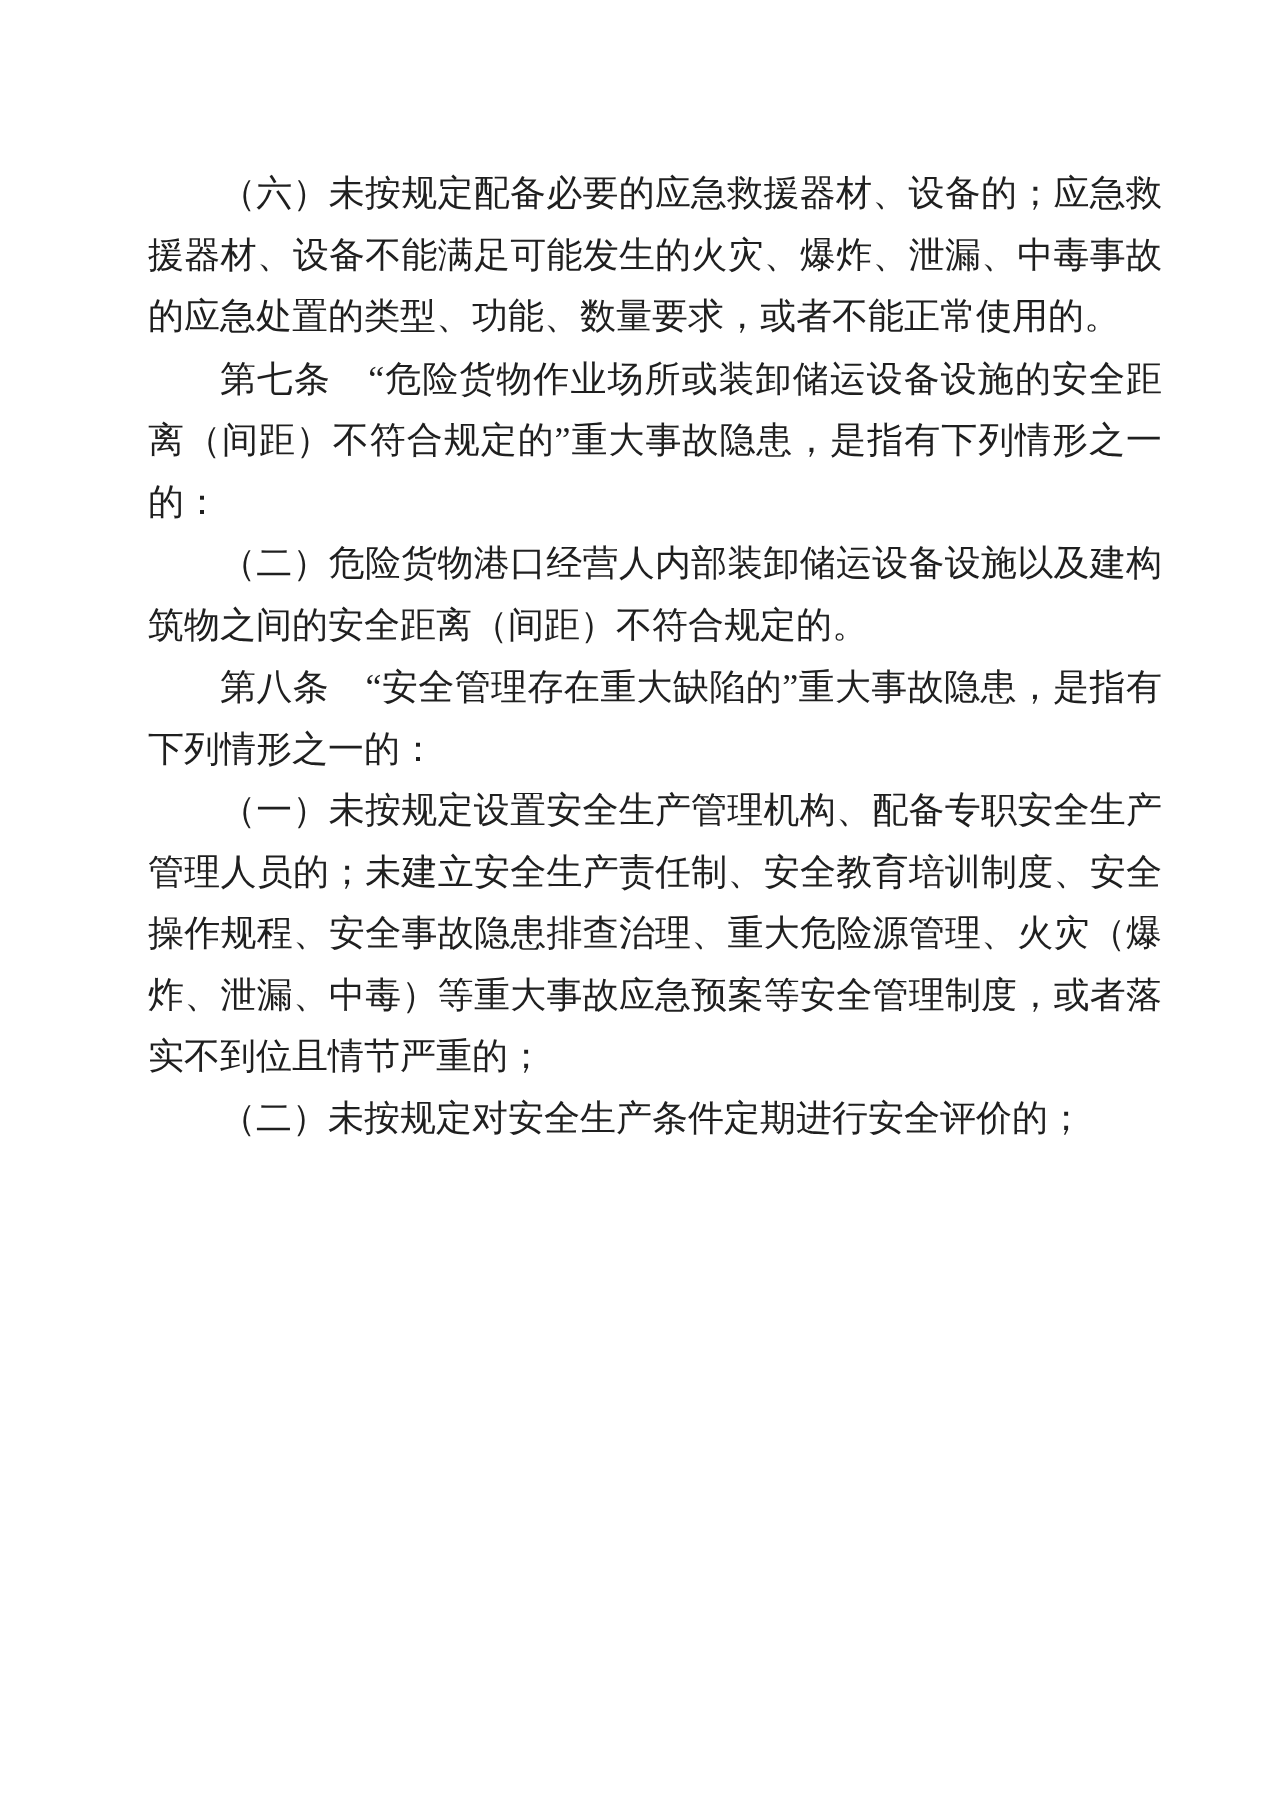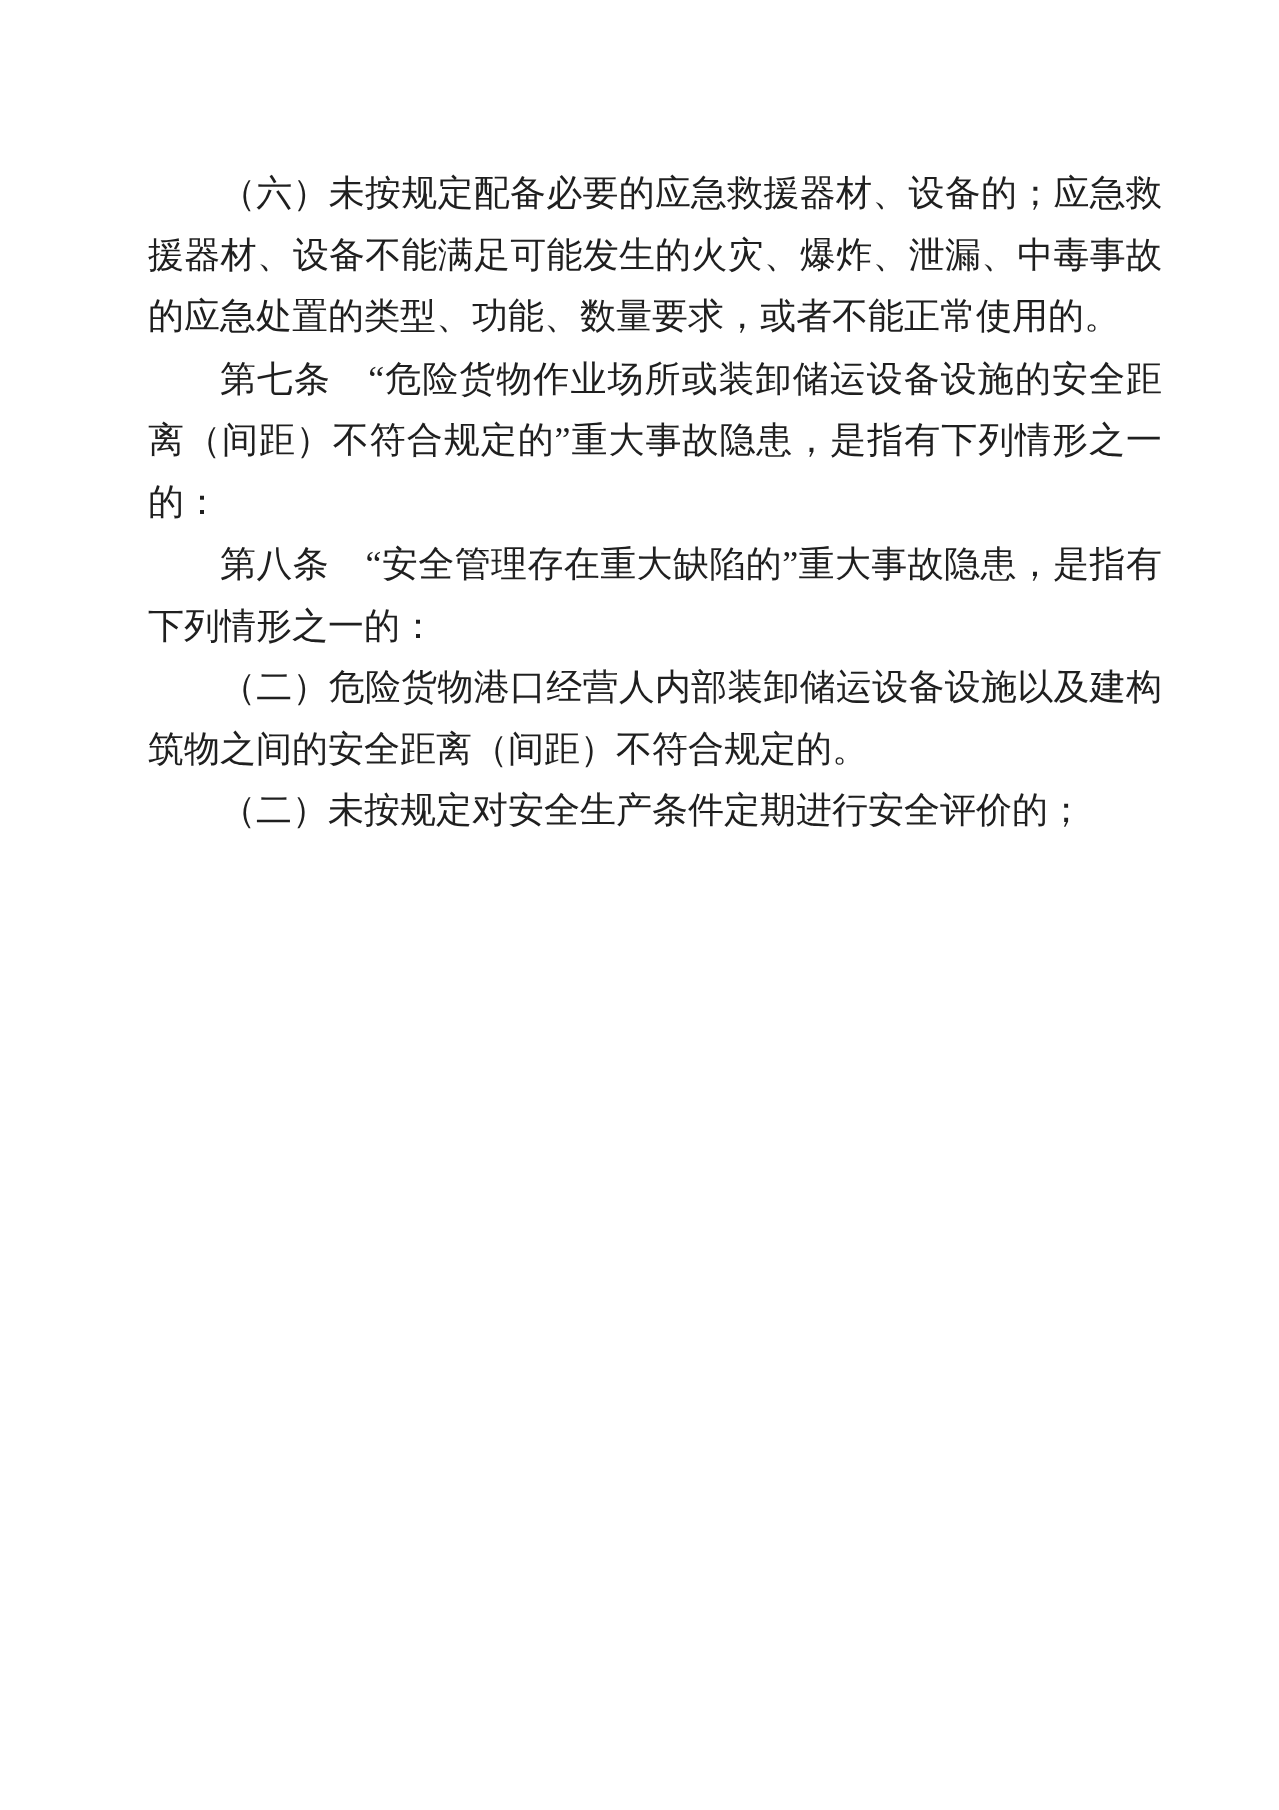--- a/index.html
+++ b/index.html
@@ -53,20 +53,21 @@
     margin-left: 9px;
   }
 </style>
 </head>
 <body>
 
 <div class="page" style="--page-bg: #ffffff; --text-color: #1f1f1f;">
   <main class="text-block" id="paragraphs">
       <p class="para"><span class="seg">（六）未按规定配备必要的应急救援器材、设备的；应急救援器材、设备不能满足可能发生的火灾、爆炸、泄漏、中毒事故的应急处置的类型、功能、数量要求，或者不能正常使用的。</span></p>
       <p class="para"><span class="seg seg-bold">第七条</span><span class="seg">　“危险货物作业场所或装卸储运设备设施的安全距离（间距）不符合规定的”重大事故隐患，是指有下列情形之一的：</span></p>
+      <p class="para"><span class="seg">（二）危险货物港口经营人内部装卸储运设备设施以及建构筑物之间的安全距离（间距）不符合规定的。</span></p>
       <p class="para"><span class="seg seg-bold">第八条</span><span class="seg">　“安全管理存在重大缺陷的”重大事故隐患，是指有下列情形之一的：</span></p>
-      <p class="para"><span class="seg">（二）危险货物港口经营人内部装卸储运设备设施以及建构筑物之间的安全距离（间距）不符合规定的。</span></p>
+      <p class="para"><span class="seg">（一）未按规定设置安全生产管理机构、配备专职安全生产管理人员的；未建立安全生产责任制、安全教育培训制度、安全操作规程、安全事故隐患排查治理、重大危险源管理、火灾（爆炸、泄漏、中毒）等重大事故应急预案等安全管理制度，或者落实不到位且情节严重的；</span></p>
       <p class="para"><span class="seg">（二）未按规定对安全生产条件定期进行安全评价的；</span></p>
     </main>
   <footer class="page-footer">
     <span class="page-number">158</span>
   </footer>
 </div>
 
 </body></html>

